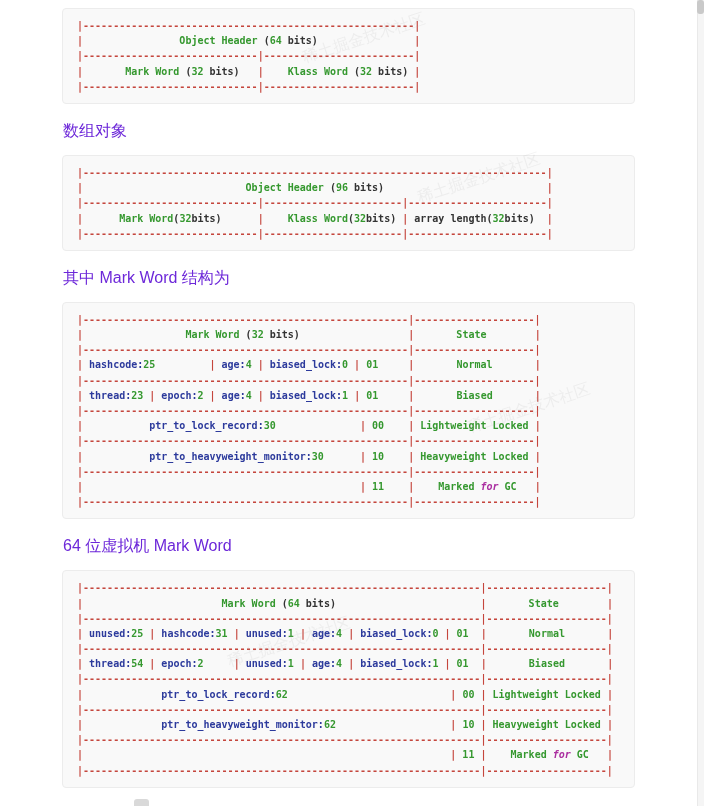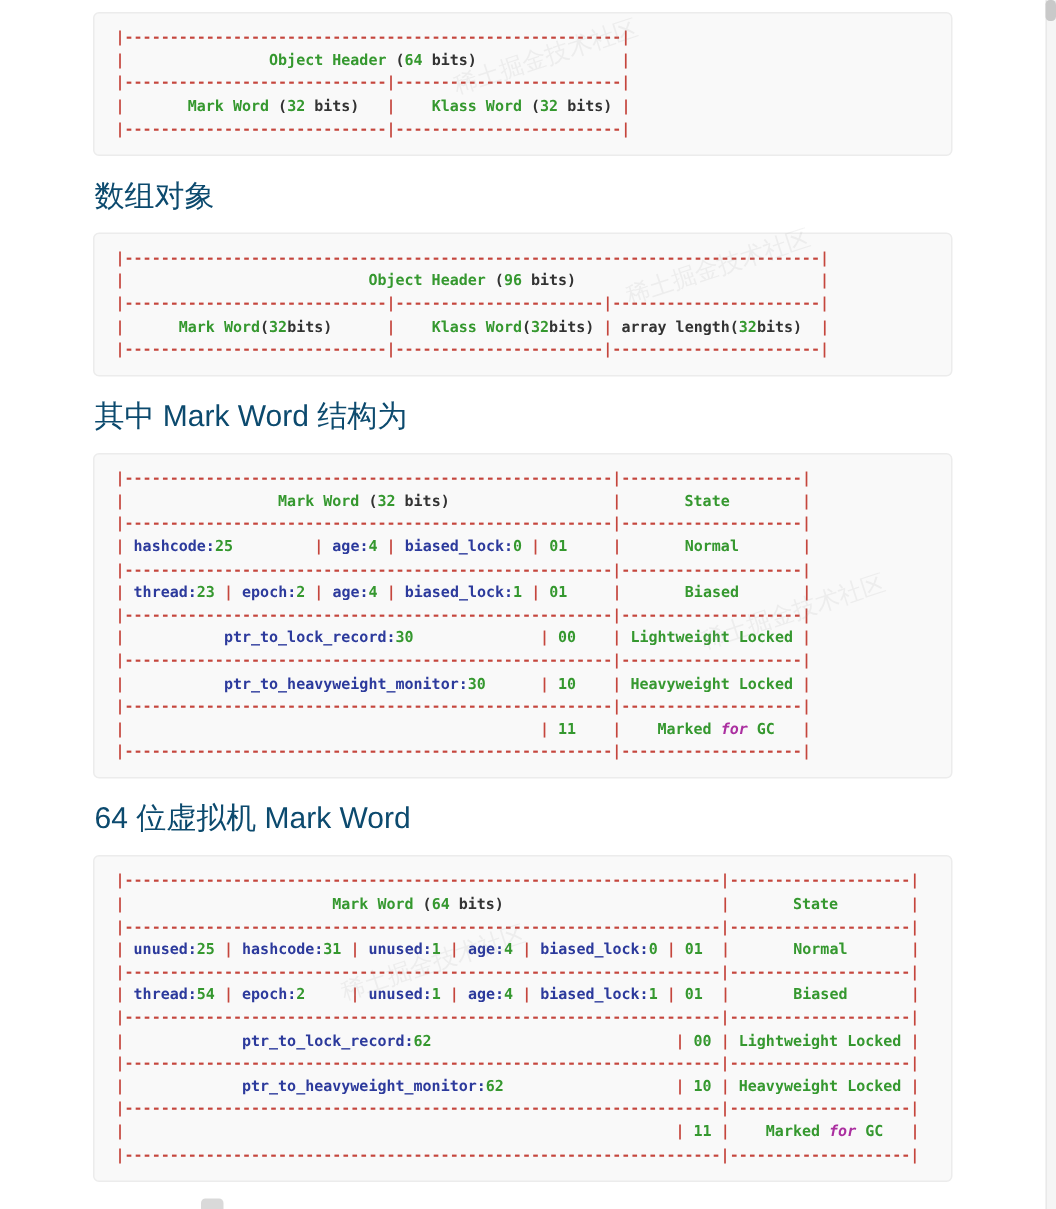--- a/index.html
+++ b/index.html
@@ -13,21 +13,21 @@
     font-family:"DejaVu Sans Mono",monospace;font-size:10px;line-height:15.2px;
     font-weight:700;white-space:pre;color:#333;
   }
   .code-block div{height:15.2px;white-space:pre;}
   .c-r{color:var(--red,#c5463d);}
   .c-b{color:var(--navy,#2c3a9c);}
   .c-g{color:var(--green,#35982f);}
   .c-k{color:var(--dark,#333333);}
   .c-p{color:var(--purple,#ab2fa0);font-style:italic;}
   .section-label{
-    font-size:20px;line-height:20px;color:#0c4a6e;margin:0 0 14px 1px;font-weight:400;
+    font-size:16px;line-height:20px;color:#6d28d9;margin:0 0 14px 1px;font-weight:400;
   }
   .corner-watermark{
     position:absolute;top:767px;right:13px;font-size:14px;color:var(--wm,#c8c8c8);
     pointer-events:none;white-space:nowrap;
   }
   .diag-watermark{
     position:absolute;font-size:16px;color:rgba(160,160,160,0.13);
     transform:rotate(-18deg);white-space:nowrap;pointer-events:none;
   }
   .scroll-track{

